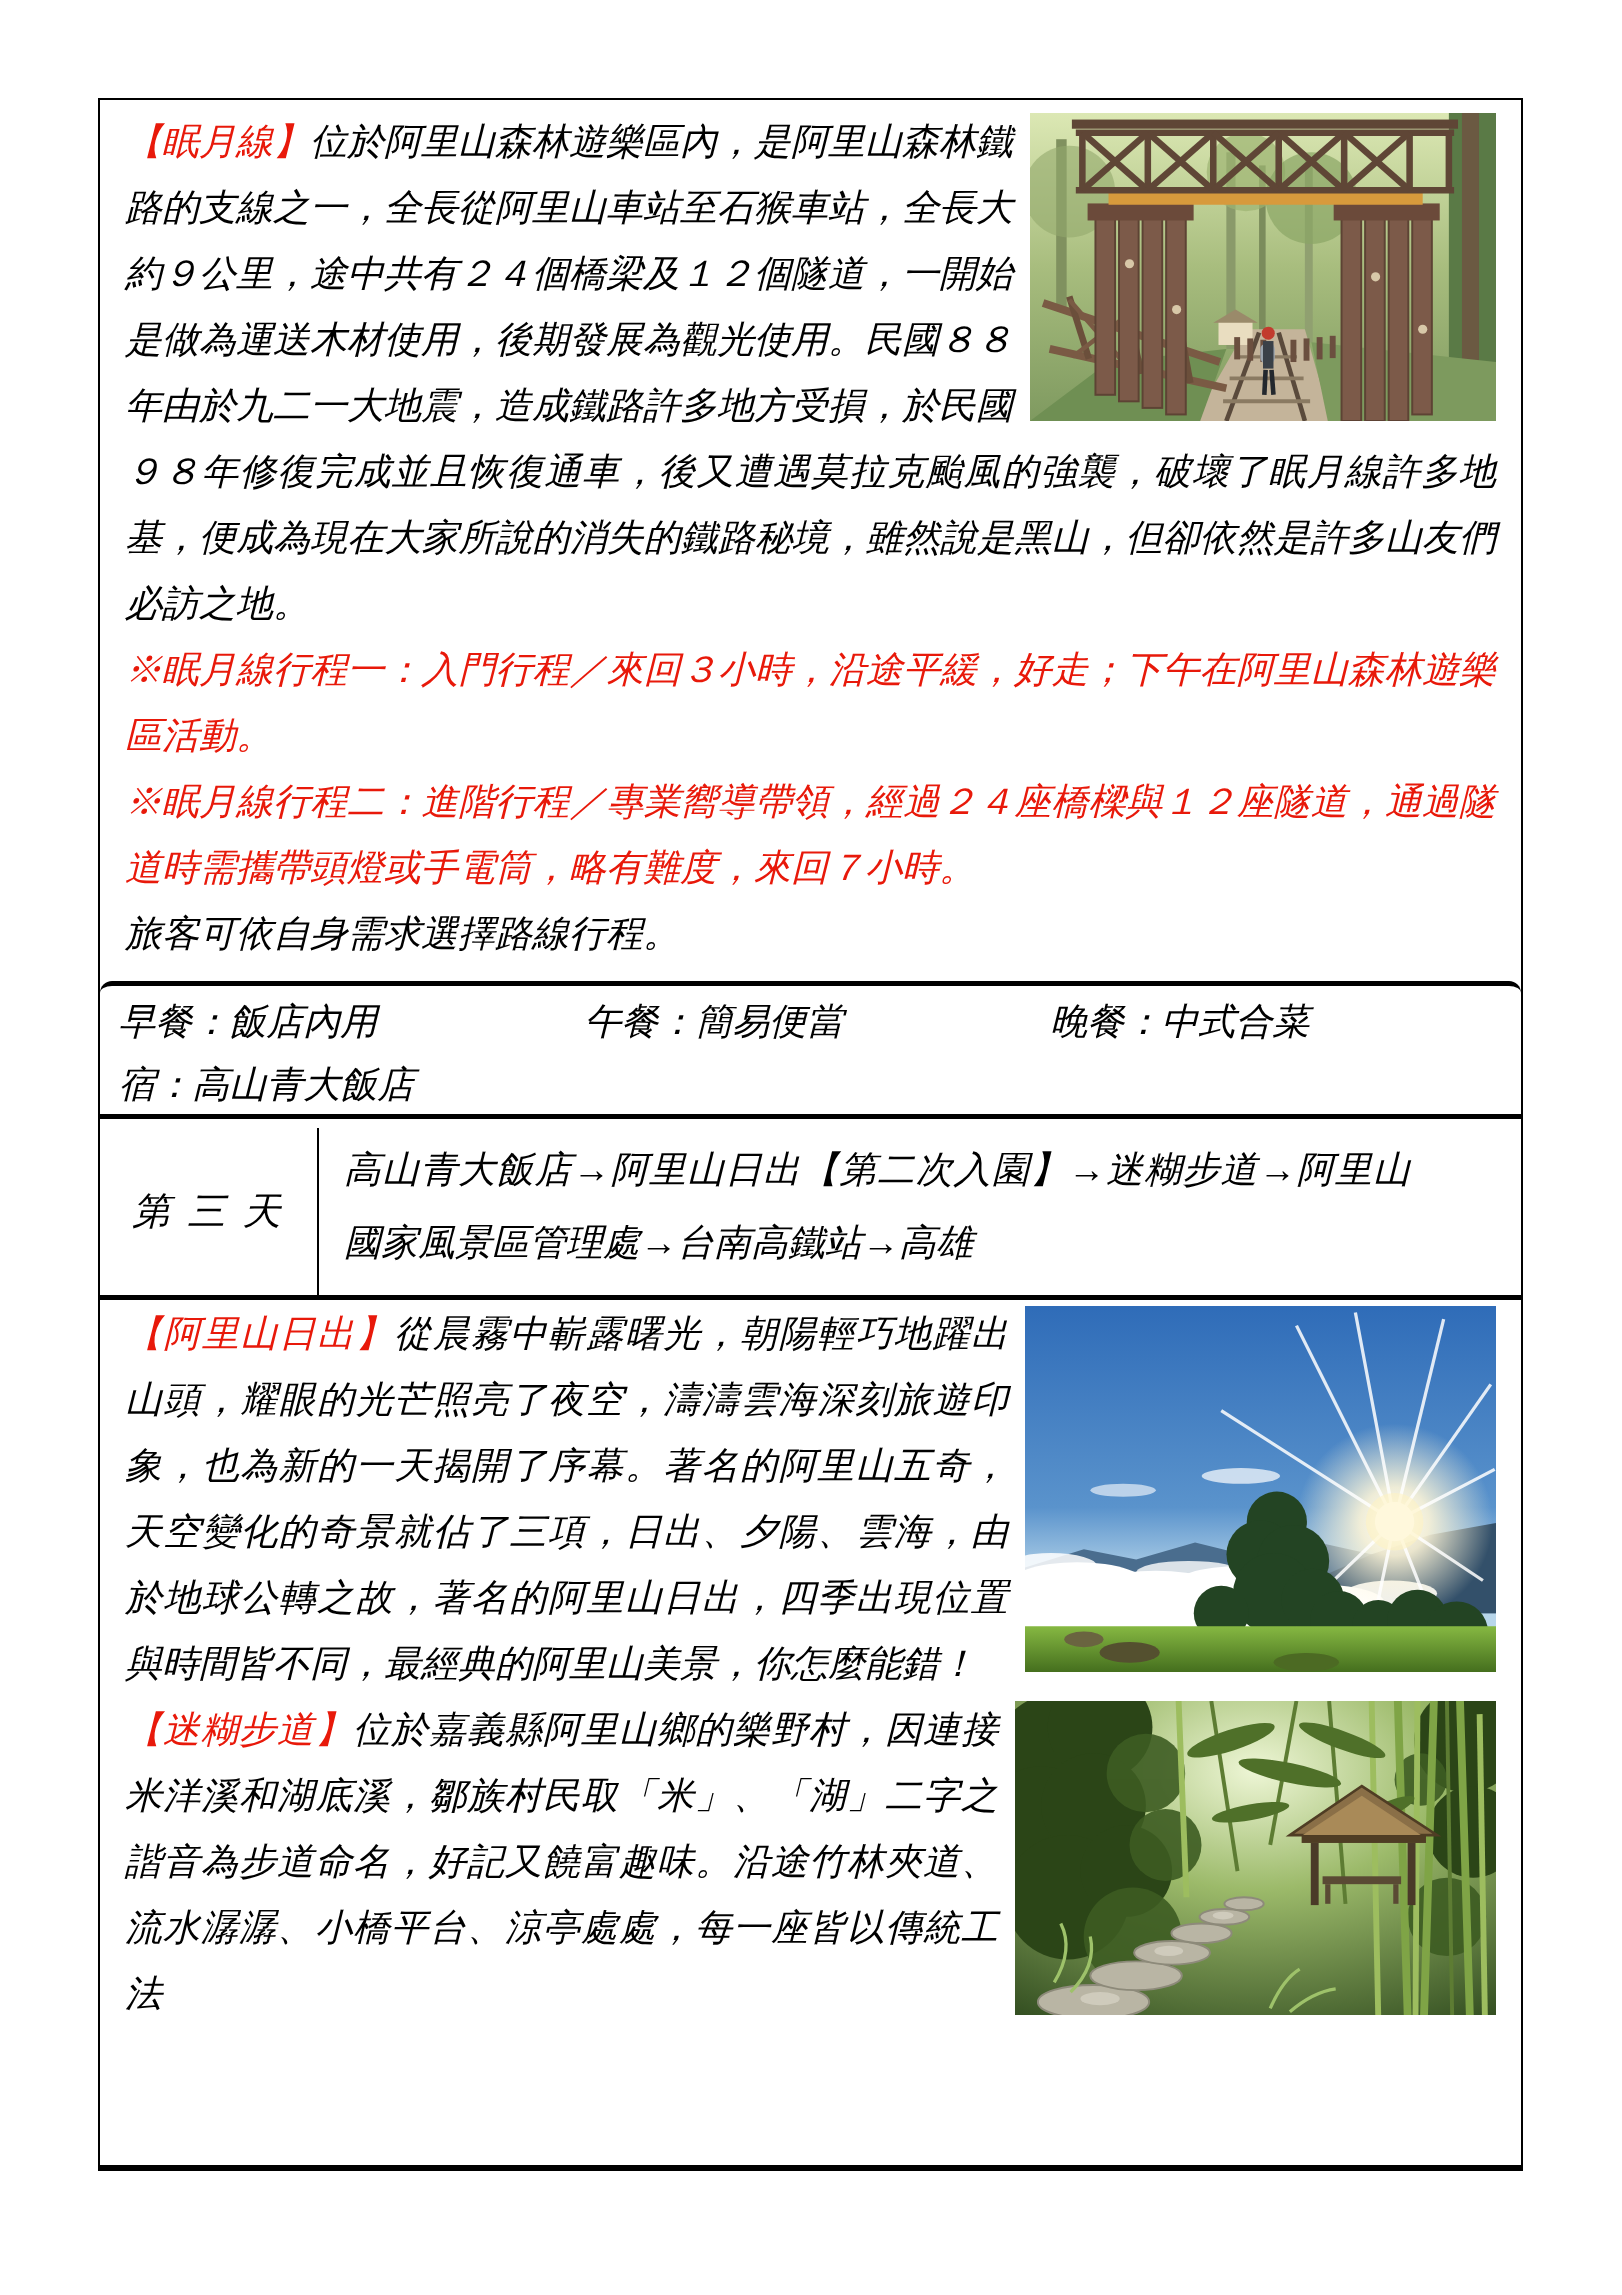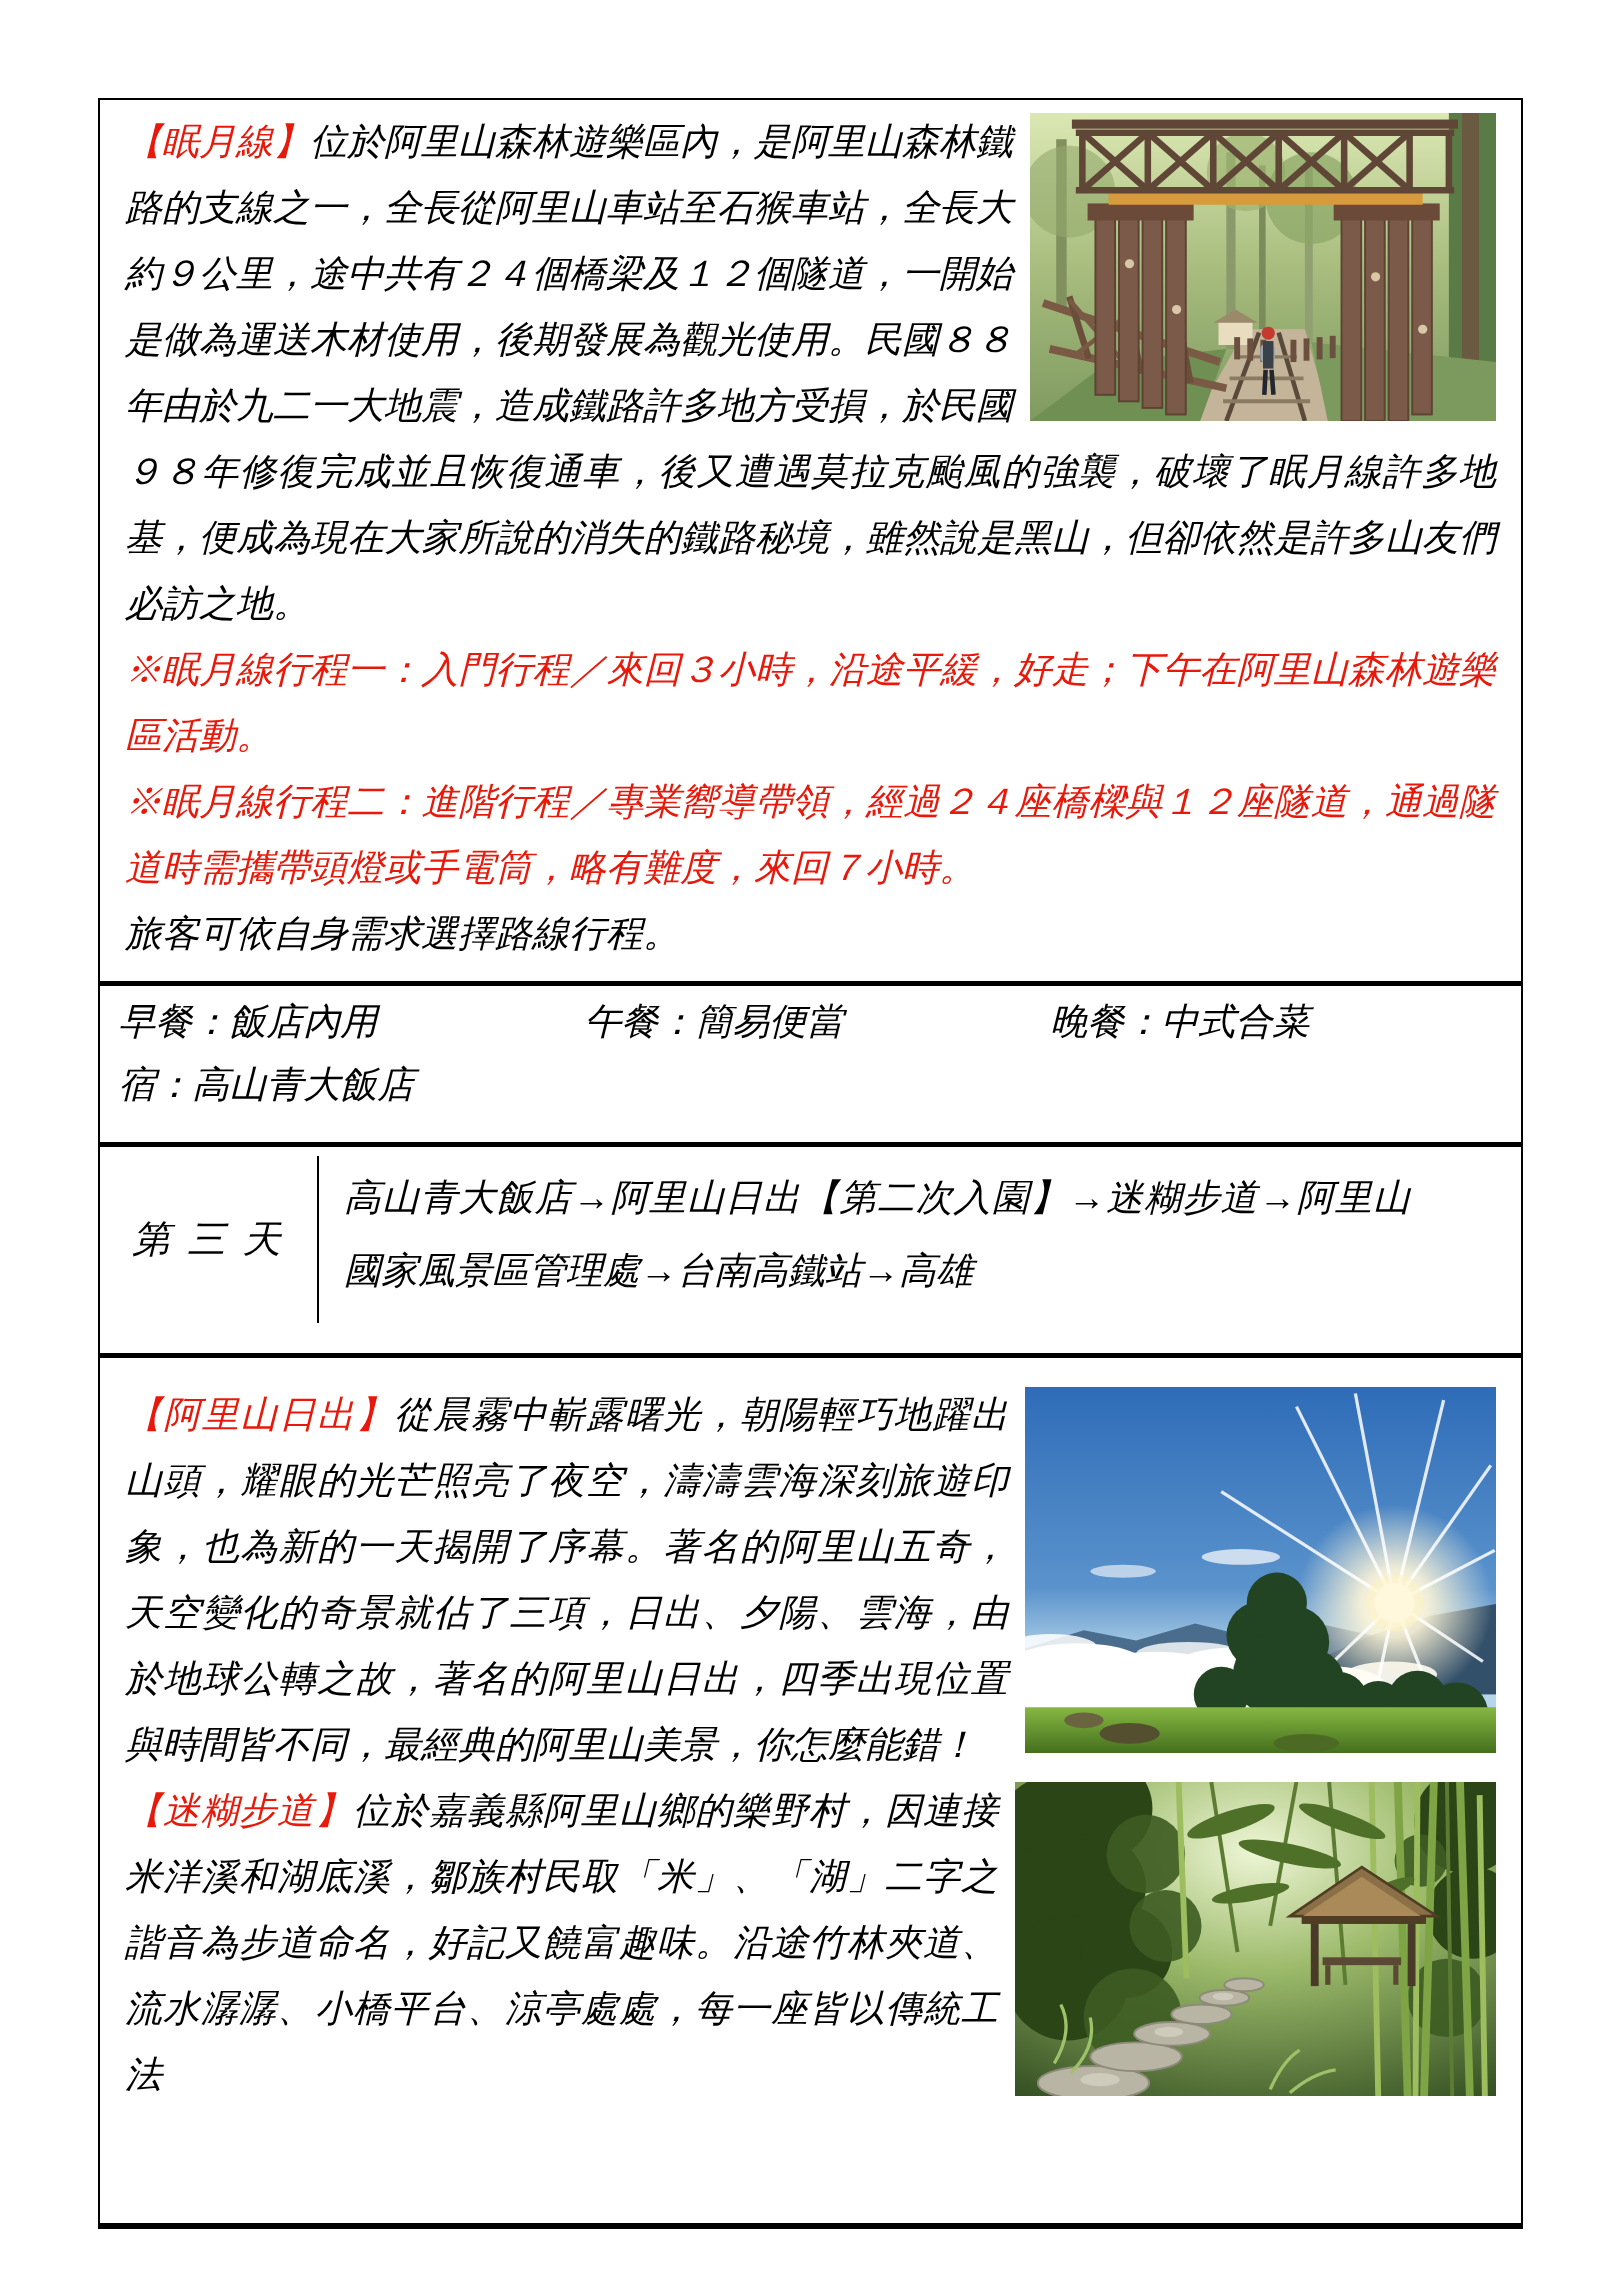--- a/index.html
+++ b/index.html
@@ -3,23 +3,23 @@
 <meta charset="utf-8">
 <style>
   html,body{margin:0;padding:0;background:#ffffff;}
   .page{position:relative;width:1622px;height:2295px;background:#ffffff;overflow:hidden;
         font-family:"Liberation Serif","DejaVu Serif",serif;color:#000;}
   .doc-table{position:absolute;left:98px;top:98px;width:1421px;
              border:2.6px solid #000;border-bottom-width:6.5px;background:#fff;}
   .row{box-sizing:border-box;overflow:hidden;font-style:italic;}
   .row + .row{border-top:5.9px solid #000;}
   .rowA{height:881px;padding:9.2px 25px 0 25px;font-size:37px;line-height:66px;}
-  .rowB{height:161px;padding:3.9px 0 0 18.3px;font-size:37px;line-height:63px;}
+  .rowB{height:133px;padding:3.9px 0 0 18.3px;font-size:37px;line-height:63px;border-radius:12px;}
   .rowC{height:181px;display:flex;font-size:38px;}
-  .rowD{height:870px;padding:24px 25px 0 25px;font-size:37px;line-height:66px;margin-top:30px;}
+  .rowD{height:870px;padding:1px 25px 0 25px;font-size:37px;line-height:66px;}
   p.para{margin:0;text-align:justify;}
   .red{color:#e8190a;}
   figure{margin:0;}
   .photoA{float:right;width:466px;height:308px;margin:3.9px 0 0 17px;}
   .photoB{float:right;width:471px;height:366px;margin:5.2px 0 0 17px;}
   .photoC{float:right;width:481px;height:314px;margin:3.9px 0 0 17px;}
   figure svg{width:100%;height:100%;display:block;}
   .meal-line{white-space:nowrap;}
   .meal-slot{display:inline-block;width:466px;}
   .day-label-cell{width:217px;border-right:2px solid #000;display:flex;

